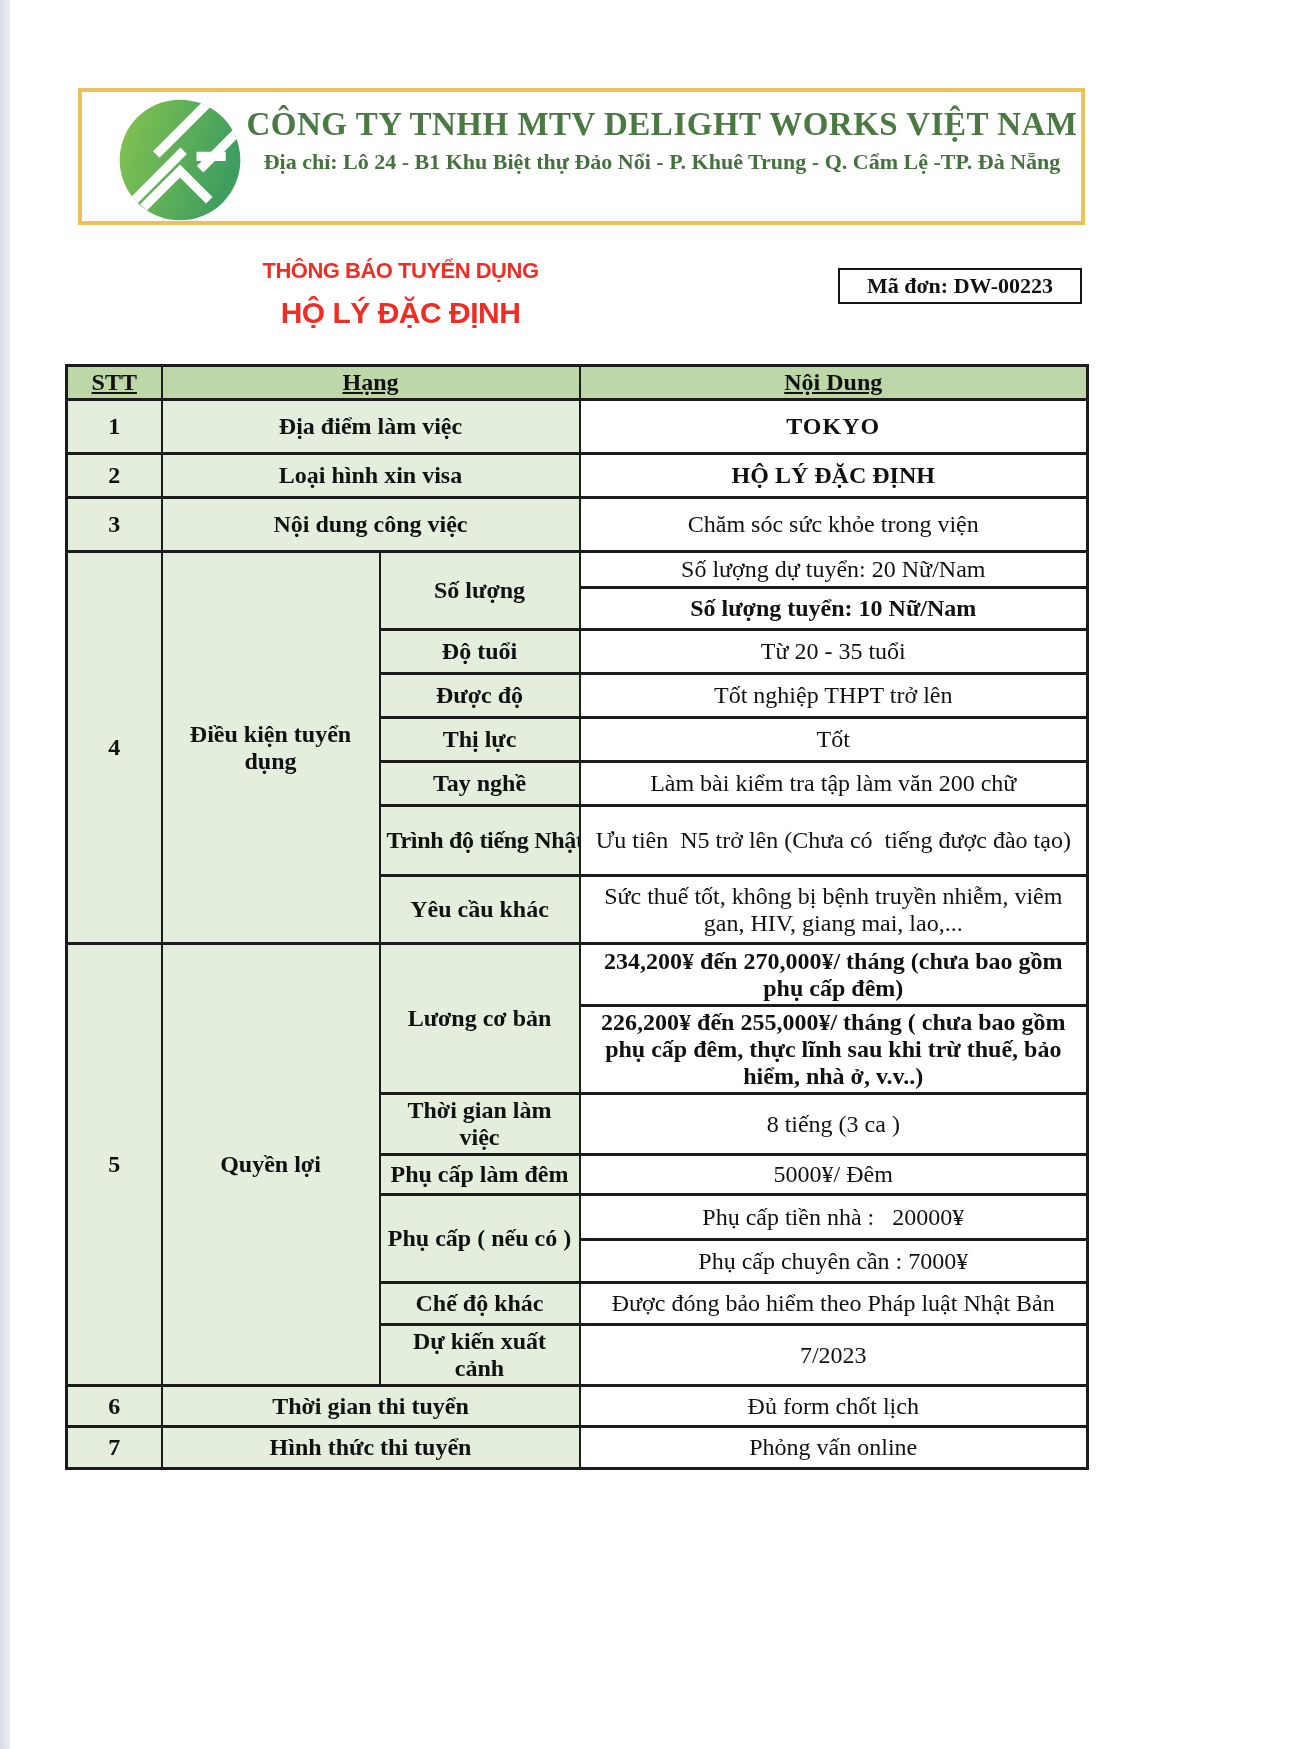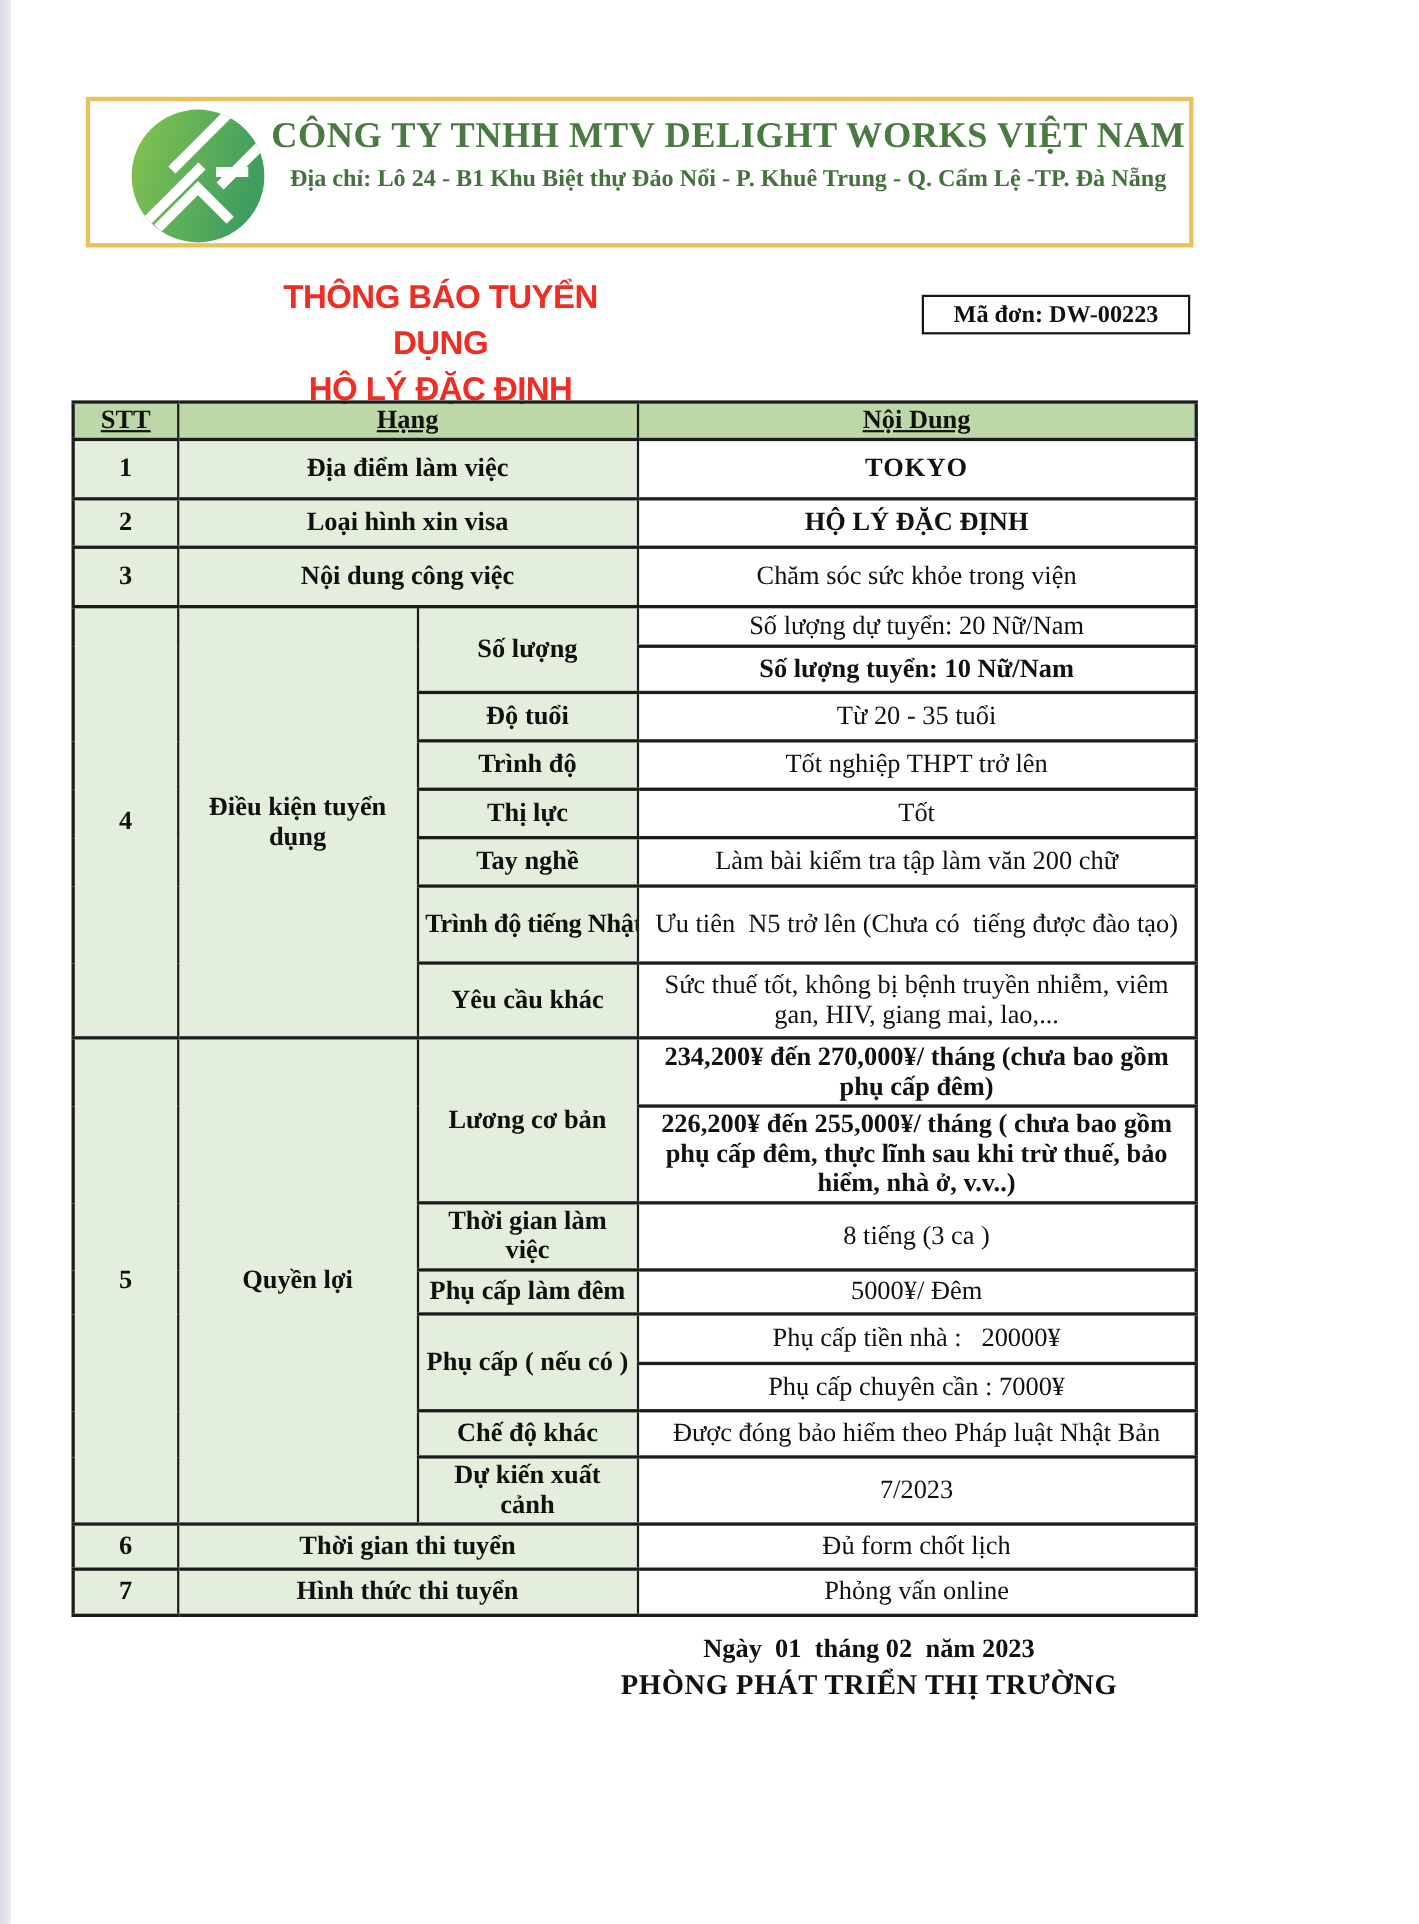--- a/index.html
+++ b/index.html
@@ -12,21 +12,21 @@
   
   .header-box { position:absolute; left:78px; top:88px; width:1007px; height:137px;
     border:4px solid #e9c25c; background:#ffffff; display:flex; align-items:center; }
   .logo-wrap { position:absolute; left:34px; top:4px; width:128px; height:128px; }
   .header-text { position:absolute; left:160px; top:10px; width:840px; text-align:center; }
   .company-name { font-size:33px; font-weight:bold; color:#4a7a41; letter-spacing:0.5px; line-height:44px; }
   .company-address { font-size:22px; font-weight:bold; color:#44713d; line-height:32px; }
 
   
   .title-block { position:absolute; left:228px; top:250px; width:345px; text-align:center; }
-  .title-line1 { font-family:"Liberation Sans", sans-serif; font-weight:bold; font-size:30px;
+  .title-line1 { font-family:"Liberation Sans", sans-serif; font-weight:bold; font-size:22px;
     color:#ee2d24; letter-spacing:-0.5px; line-height:42px; }
   .title-line2 { font-family:"Liberation Sans", sans-serif; font-weight:bold; font-size:30px;
     color:#ee2d24; letter-spacing:-0.5px; line-height:42px; }
   .order-box { position:absolute; left:838px; top:268px; width:244px; height:36px;
     border:2px solid #141414; display:flex; align-items:center; justify-content:center;
     font-size:22px; font-weight:bold; color:#111; }
 
   
   .job-table { position:absolute; left:65px; top:364px; width:1021px;
     border-collapse:collapse; table-layout:fixed; }
@@ -134,21 +134,21 @@
         <td>Số lượng dự tuyển: 20 Nữ/Nam</td>
       </tr>
       <tr style="height:42px">
         <td class="red-bold">Số lượng tuyển: 10 Nữ/Nam</td>
       </tr>
       <tr style="height:44px">
         <td class="green lbl">Độ tuổi</td>
         <td>Từ 20 - 35 tuổi</td>
       </tr>
       <tr style="height:44px">
-        <td class="green lbl">Trình độ</td>
+        <td class="green lbl">Được độ</td>
         <td class="red">Tốt nghiệp THPT trở lên</td>
       </tr>
       <tr style="height:44px">
         <td class="green lbl">Thị lực</td>
         <td>Tốt</td>
       </tr>
       <tr style="height:44px">
         <td class="green lbl">Tay nghề</td>
         <td>Làm bài kiểm tra tập làm văn 200 chữ</td>
       </tr>
@@ -200,18 +200,14 @@
         <td>Đủ form chốt lịch</td>
       </tr>
       <tr style="height:42px">
         <td class="green lbl">7</td>
         <td class="green lbl" colspan="2">Hình thức thi tuyển</td>
         <td>Phỏng vấn online</td>
       </tr>
     </tbody>
   </table>
 
-  <div class="footer-block">
-    <div class="footer-date">Ngày&nbsp; 01&nbsp; tháng 02&nbsp; năm 2023</div>
-    <div class="footer-dept">PHÒNG PHÁT TRIỂN THỊ TRƯỜNG</div>
-  </div>
 
 </div>
 
 </body></html>

